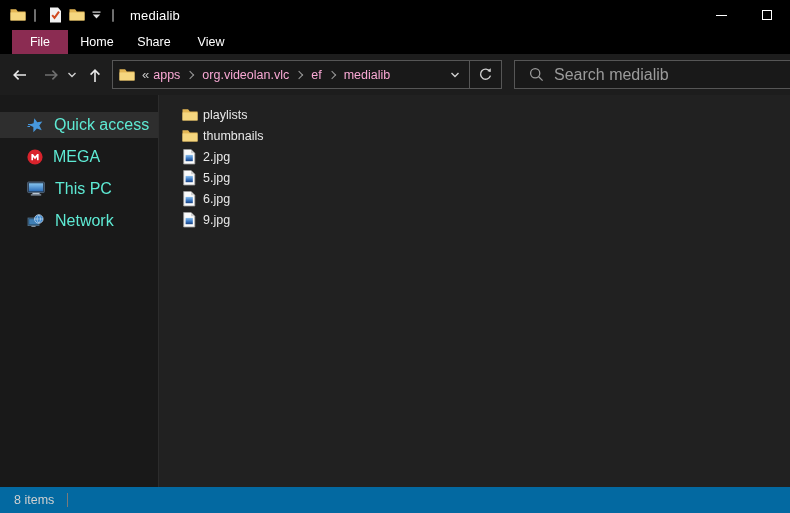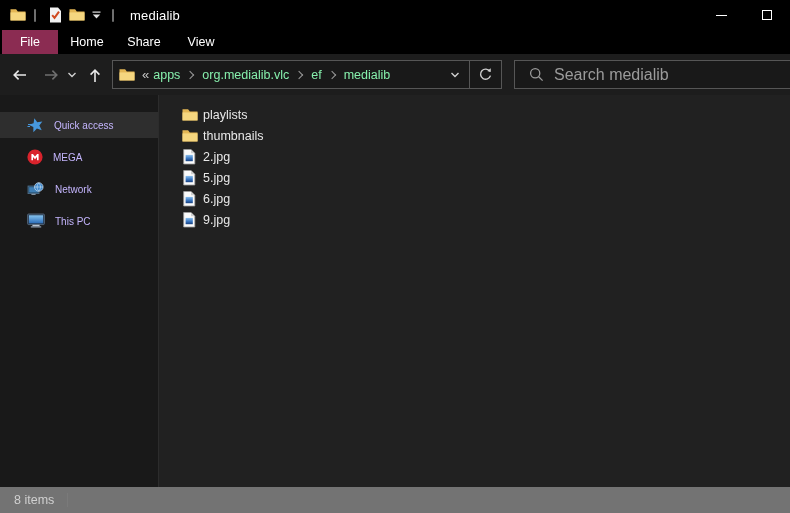--- a/index.html
+++ b/index.html
@@ -22,56 +22,56 @@
   .win-controls { margin-left:auto; display:flex; height:30px; }
   .win-btn { width:46px; height:30px; display:flex; align-items:center; justify-content:center; }
   .min-glyph { width:11px; height:1px; background:#ffffff; }
   .max-glyph { width:10px; height:10px; border:1px solid #ffffff; }
 
   
   .tabrow { left:0; top:30px; width:790px; height:24px; background:#000; display:flex; }
   .rtab { height:24px; width:56px; display:flex; align-items:center; justify-content:center;
           color:#fff; font-size:12.5px; }
   .rtab.active { background:#8b2c52; }
-  .rtab:first-child { margin-left:2px; }
+  .rtab:first-child { margin-left:12px; }
   .rtab:not(.active){ margin-left:1px; }
 
   
   .navbar { left:0; top:54px; width:790px; height:41px; background:#1d1d1d; }
   .nav-btn { position:absolute; top:12px; width:26px; height:18px; display:flex; align-items:center; justify-content:center; }
   .addr-box { position:absolute; left:112px; top:6px; width:358px; height:29px;
               background:#191919; border:1px solid #565656; display:flex; align-items:center; }
   .refresh-box { position:absolute; left:469px; top:6px; width:33px; height:29px;
               background:#191919; border:1px solid #565656; display:flex; align-items:center; justify-content:center; }
   .crumb-folder { margin-left:6px; display:flex; align-items:center; }
   .crumb-ovf { color:#c9c9c9; font-size:13px; margin-left:7px; }
-  .crumb { color:#86efac; font-size:12.5px; padding:0 4px; white-space:nowrap; }
+  .crumb { color:#f9a8d4; font-size:12.5px; padding:0 4px; white-space:nowrap; }
   .crumb-chev { width:6px; height:6px; border-right:1.4px solid #9a9a9a; border-bottom:1.4px solid #9a9a9a;
                 transform:rotate(-45deg); margin:0 5px 0 3px; }
   .addr-drop { margin-left:auto; margin-right:9px; }
   .search-box { position:absolute; left:514px; top:6px; width:282px; height:29px;
               background:#191919; border:1px solid #565656; display:flex; align-items:center; }
   .search-box input { background:transparent; border:none; outline:none; color:#5eead4;
               font-family:"Liberation Sans", sans-serif; font-size:16px; width:200px; }
   .search-box input::placeholder { color:#9b9b9b; opacity:1; }
   .search-glyph { margin:0 10px 0 14px; }
 
   
   .main { left:0; top:95px; width:790px; height:392px; background:#191919; display:flex; }
   .sidebar { width:158px; height:100%; background:#191919; padding-top:17px; }
   .side-item { height:26px; display:flex; align-items:center; padding-left:27px; margin-bottom:6px; }
   .side-item.selected { background:#2e2e2e; }
-  .side-item .lbl { color:#c4b5fd; font-size:10px; margin-left:10px; white-space:nowrap; }
+  .side-item .lbl { color:#5eead4; font-size:16px; margin-left:10px; white-space:nowrap; }
   .content { flex:1; height:100%; background:#212121; border-left:1px solid #2c2c2c; padding:9px 0 0 22px; }
   .file-row { height:21px; display:flex; align-items:center; }
   .file-row .ficon { width:17px; display:flex; justify-content:center; }
   .file-row .fname { color:#e8e8e8; font-size:12.5px; margin-left:5px; white-space:nowrap; }
 
   
-  .statusbar { left:0; top:487px; width:790px; height:26px; background:#737373; display:flex; align-items:center; }
+  .statusbar { left:0; top:487px; width:790px; height:26px; background:#0369a1; display:flex; align-items:center; }
   .status-count { color:#d0d0d0; font-size:12.5px; margin-left:14px; }
   .status-sep { width:1px; height:14px; background:#7a7a7a; margin-left:13px; }
 
   svg { display:block; }
 </style>
 </head>
 <body>
 
 <svg width="0" height="0" style="position:absolute" aria-hidden="true">
   <defs>
@@ -163,21 +163,21 @@
 
   <div class="addr-box">
     <span class="crumb-folder">
       <svg width="16" height="14" viewBox="0 0 16 14">
           <use href="#folderIcon"></use>
         </svg>
     </span>
     <span class="crumb-ovf">«</span>
     <span class="crumb">apps</span>
     <span class="crumb-chev"></span>
-    <span class="crumb">org.medialib.vlc</span>
+    <span class="crumb">org.videolan.vlc</span>
     <span class="crumb-chev"></span>
     <span class="crumb">ef</span>
     <span class="crumb-chev"></span>
     <span class="crumb">medialib</span>
     <span class="addr-drop">
       <svg width="10" height="8" viewBox="0 0 10 8">
         <path d="M1.5 2 L5 5.5 L8.5 2" stroke="#cfcfcf" stroke-width="1.4" fill="none"></path>
       </svg>
     </span>
   </div>
@@ -217,40 +217,40 @@
         <svg width="16" height="16" viewBox="0 0 16 16">
           <circle cx="8" cy="8" r="7.6" fill="#d9232c"></circle>
           <path d="M4.4 11.2 V5 h1.5 L8 7.6 L10.1 5 h1.5 v6.2 H10 V7.9 L8 10.2 L6 7.9 v3.3 z" fill="#ffffff"></path>
         </svg>
       </span>
       <span class="lbl">MEGA</span>
     </div>
     <div class="side-item">
       <span>
         <svg width="18" height="16" viewBox="0 0 18 16">
+          <rect x="0.6" y="1" width="16.8" height="10.6" rx="1" fill="#26394f" stroke="#5d7288" stroke-width="0.8"></rect>
+          <rect x="1.9" y="2.3" width="14.2" height="8" fill="url(#scrGrad)"></rect>
+          <rect x="5.4" y="11.8" width="7.2" height="1.5" fill="#b9c4cf"></rect>
+          <rect x="3.8" y="13.3" width="10.4" height="1.2" fill="#93a2b2"></rect>
+        </svg>
+      </span>
+      <span class="lbl">This PC</span>
+    </div>
+    <div class="side-item">
+      <span>
+        <svg width="18" height="16" viewBox="0 0 18 16">
           <rect x="1" y="5" width="11" height="7.6" fill="#274a66" stroke="#51718c" stroke-width="0.8"></rect>
           <rect x="2.2" y="6.2" width="8.6" height="5.2" fill="#3f7fb5"></rect>
           <rect x="4.4" y="12.8" width="4.2" height="1.1" fill="#8fa0b0"></rect>
           <circle cx="11.8" cy="6" r="4.3" fill="#3b86cc" stroke="#cfe0ef" stroke-width="0.7"></circle>
           <path d="M7.6 6 h8.4 M11.8 1.8 a6.5 6.5 0 0 1 0 8.4 M11.8 1.8 a6.5 6.5 0 0 0 0 8.4" stroke="#cfe0ef" stroke-width="0.6" fill="none"></path>
         </svg>
       </span>
       <span class="lbl">Network</span>
     </div>
-    <div class="side-item">
-      <span>
-        <svg width="18" height="16" viewBox="0 0 18 16">
-          <rect x="0.6" y="1" width="16.8" height="10.6" rx="1" fill="#26394f" stroke="#5d7288" stroke-width="0.8"></rect>
-          <rect x="1.9" y="2.3" width="14.2" height="8" fill="url(#scrGrad)"></rect>
-          <rect x="5.4" y="11.8" width="7.2" height="1.5" fill="#b9c4cf"></rect>
-          <rect x="3.8" y="13.3" width="10.4" height="1.2" fill="#93a2b2"></rect>
-        </svg>
-      </span>
-      <span class="lbl">This PC</span>
-    </div>
   </div>
 
   <div class="content">
     <div class="file-row">
       <span class="ficon">
         <svg width="16" height="14" viewBox="0 0 16 14">
             <use href="#folderIcon"></use>
           </svg>
         </span>
       <span class="fname">playlists</span>

